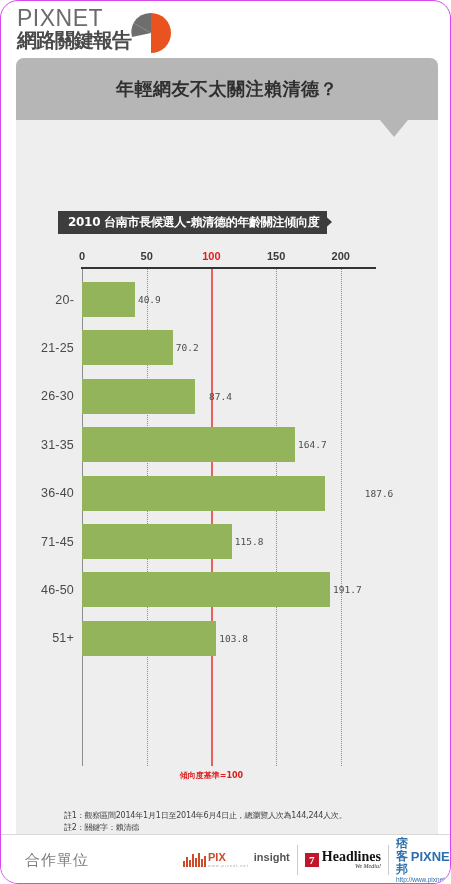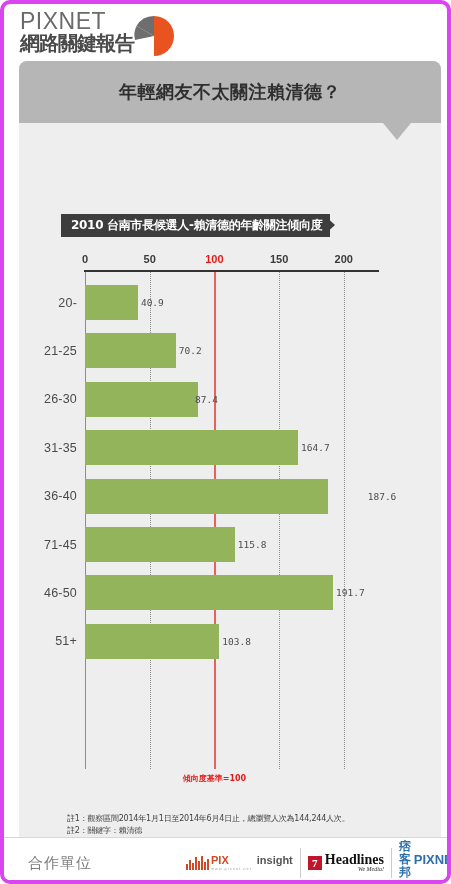--- a/index.html
+++ b/index.html
@@ -12,22 +12,22 @@
     height: 884px;
     font-family: "DejaVu Sans", "Liberation Sans", sans-serif;
     overflow: hidden;
   }
   .page {
     position: relative;
     width: 451px;
     height: 884px;
     background: #ffffff;
     box-sizing: border-box;
-    border: 4px solid #d946ef;
-    border-radius: 10px;
+    border: 1px solid #d946ef;
+    border-radius: 18px;
     overflow: hidden;
   }
 
   
   .brand {
     position: absolute;
     left: 16px;
     top: 6px;
     width: 180px;
     height: 48px;
@@ -399,21 +399,21 @@
             <div class="bar-val" style="left: 118.919px;">40.9</div>
           </div>
           <div class="bar-row" style="top: 272.4px;">
             <div class="bar-cat">21-25</div>
             <div class="bar-rect" style="width: 90.8289px; background: rgb(148, 180, 91);"></div>
             <div class="bar-val" style="left: 156.829px;">70.2</div>
           </div>
           <div class="bar-row" style="top: 320.8px;">
             <div class="bar-cat">26-30</div>
             <div class="bar-rect" style="width: 113.083px; background: rgb(148, 180, 91);"></div>
-            <div class="bar-val" style="left: 173px; text-align: right;">87.4</div>
+            <div class="bar-val" style="left: 190px; text-align: right;">87.4</div>
           </div>
           <div class="bar-row" style="top: 369.2px;">
             <div class="bar-cat">31-35</div>
             <div class="bar-rect" style="width: 213.099px; background: rgb(148, 180, 91);"></div>
             <div class="bar-val" style="left: 279.099px;">164.7</div>
           </div>
           <div class="bar-row" style="top: 417.6px;">
             <div class="bar-cat">36-40</div>
             <div class="bar-rect" style="width: 242.728px; background: rgb(148, 180, 91);"></div>
             <div class="bar-val" style="left: 308.728px; padding-left: 40px;">187.6</div>

